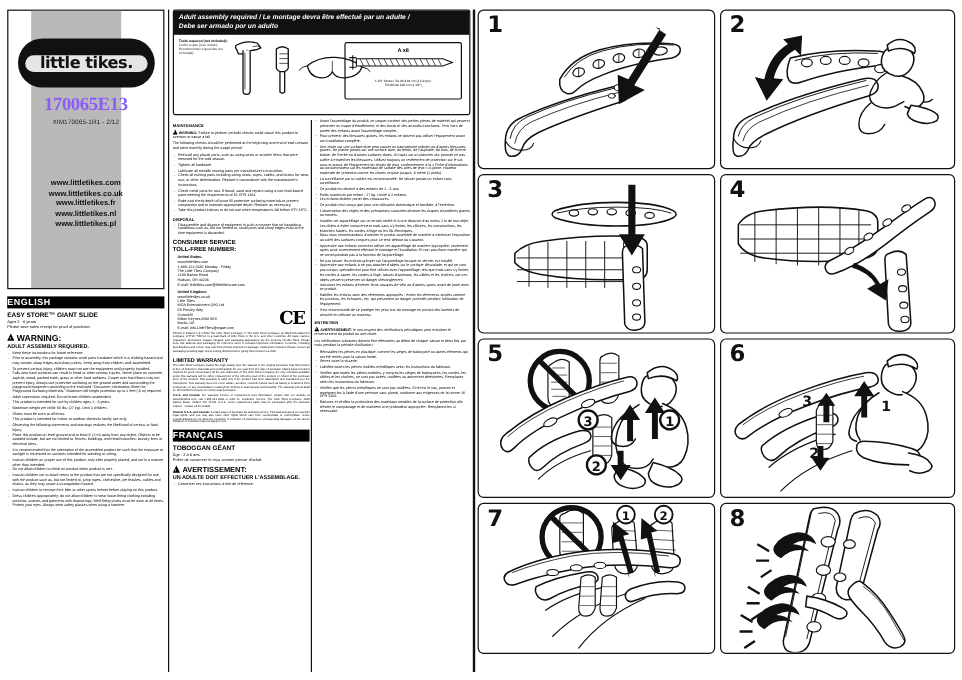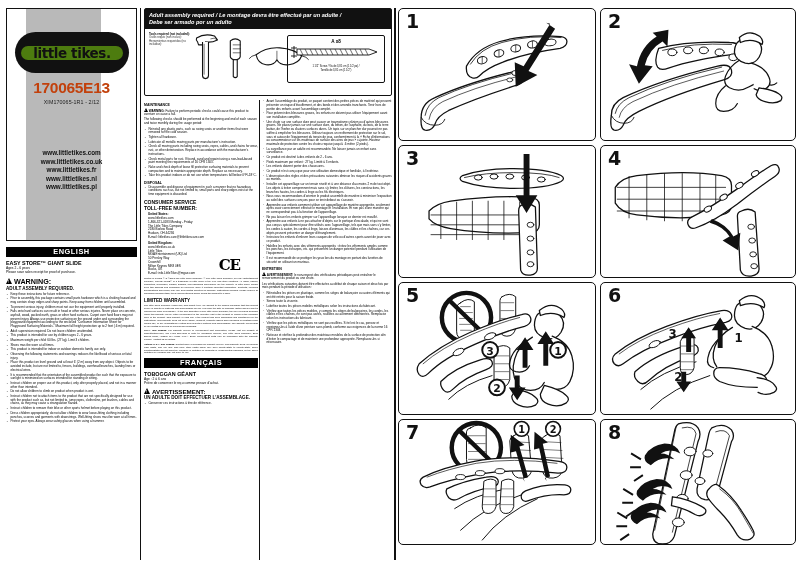--- a/index.html
+++ b/index.html
@@ -4,21 +4,21 @@
 <style>
   html,body{margin:0;padding:0;background:#ffffff;}
   body{
     width:802px;height:567px;overflow:hidden;
     font-family:"Liberation Sans","DejaVu Sans",sans-serif;
     color:#000;
   }
   .sheet{position:relative;width:802px;height:567px;background:#fff;}
 
   
-  .bar{background:#000;color:#fff;text-align:center;font-weight:bold;letter-spacing:.5px;}
+  .bar{background:#000;color:#fff;font-weight:bold;letter-spacing:.5px;}
   .tiny{font-size:3.05px;line-height:3.75px;}
   .tiny b{font-weight:bold;}
   .ul{list-style:none;margin:0;padding:0;}
   .ul li{position:relative;padding-left:4.4px;margin-bottom:.9px;}
   .ul li:before{content:"-";position:absolute;left:.8px;top:0;}
   .ul.dot li:before{content:"\00B7";left:1.2px;font-weight:bold;}
   .hd{font-weight:bold;font-size:3.5px;line-height:4.2px;margin:2.6px 0 .8px;}
   .p{margin:0 0 1.8px;}
 
   
@@ -29,51 +29,51 @@
   .logostripe{
     position:absolute;left:19px;top:0;width:75px;height:100%;
     background:#b9b9b9;
   }
   .logobadge{
     position:absolute;left:8px;top:23px;width:114px;height:41px;
     background:#111;border-radius:21px;
     display:flex;align-items:center;justify-content:center;
   }
   .logobadge-inner{
-    width:102px;height:14px;background:#4d7c0f;border-radius:15px;
+    width:102px;height:14px;background:#e5e5e5;border-radius:15px;
     display:flex;align-items:center;justify-content:center;
   }
   .logotext{
     font-weight:bold;font-size:13.5px;letter-spacing:-.4px;color:#111;
     font-family:"DejaVu Sans",sans-serif;
   }
   .skus{position:absolute;left:0;top:70px;width:100%;text-align:center;}
   .sku{font-weight:bold;font-size:15.5px;line-height:17.5px;letter-spacing:-.3px;
-       font-family:Liberation Sans, sans-serif;color:#c2410c;}
+       font-family:Liberation Serif, serif;color:#8b5cf6;}
   .partno{font-size:5.3px;letter-spacing:.1px;margin-top:2.5px;color:#222;}
   .sites{position:absolute;left:0;top:140px;width:100%;text-align:center;}
   .site{font-weight:bold;font-size:6.3px;line-height:8.6px;color:#111;}
 
   
   .col1{position:absolute;left:6px;top:247px;width:131px;height:313px;}
   .langbar{height:10px;line-height:10px;font-size:7.4px;}
   .prodtitle{font-weight:bold;font-size:5.4px;margin-top:3px;}
   .prodsub{font-size:3.3px;line-height:4px;}
   .warnhead{font-weight:bold;font-size:7.2px;margin-top:2.5px;display:flex;align-items:center;gap:2px;}
   .warnsub{font-weight:bold;font-size:4.6px;margin-bottom:2px;}
   .tri{display:inline-block;width:0;height:0;border-left:3.6px solid transparent;
        border-right:3.6px solid transparent;border-bottom:6.2px solid #000;position:relative;}
   .tri:after{content:"!";position:absolute;left:-1.1px;top:1.6px;color:#fff;font-size:3.6px;font-weight:bold;}
   .tri.sm{border-left-width:2.3px;border-right-width:2.3px;border-bottom-width:4px;vertical-align:-0.5px;}
   .tri.sm:after{left:-0.8px;top:1px;font-size:2.4px;}
 
   
   .col2{position:absolute;left:144px;top:100px;width:114px;height:460px;}
   .ce{font-size:15px;font-weight:bold;font-family:"DejaVu Serif",serif;letter-spacing:-1px;}
-  .cerow{display:flex;justify-content:flex-end;margin-top:-20px;margin-right:18px;align-items:flex-end;}
+  .cerow{display:flex;justify-content:flex-end;margin-top:-20px;margin-right:4px;align-items:flex-end;}
   .legal{font-size:2.35px;line-height:2.95px;text-align:justify;}
 
   
   .col3{position:absolute;left:262px;top:100px;width:130px;height:460px;}
 
   
   .banner{
     position:absolute;left:144px;top:8px;width:248px;height:88px;
     border:1px solid #111;box-sizing:border-box;background:#fff;border-radius:2px;
   }

